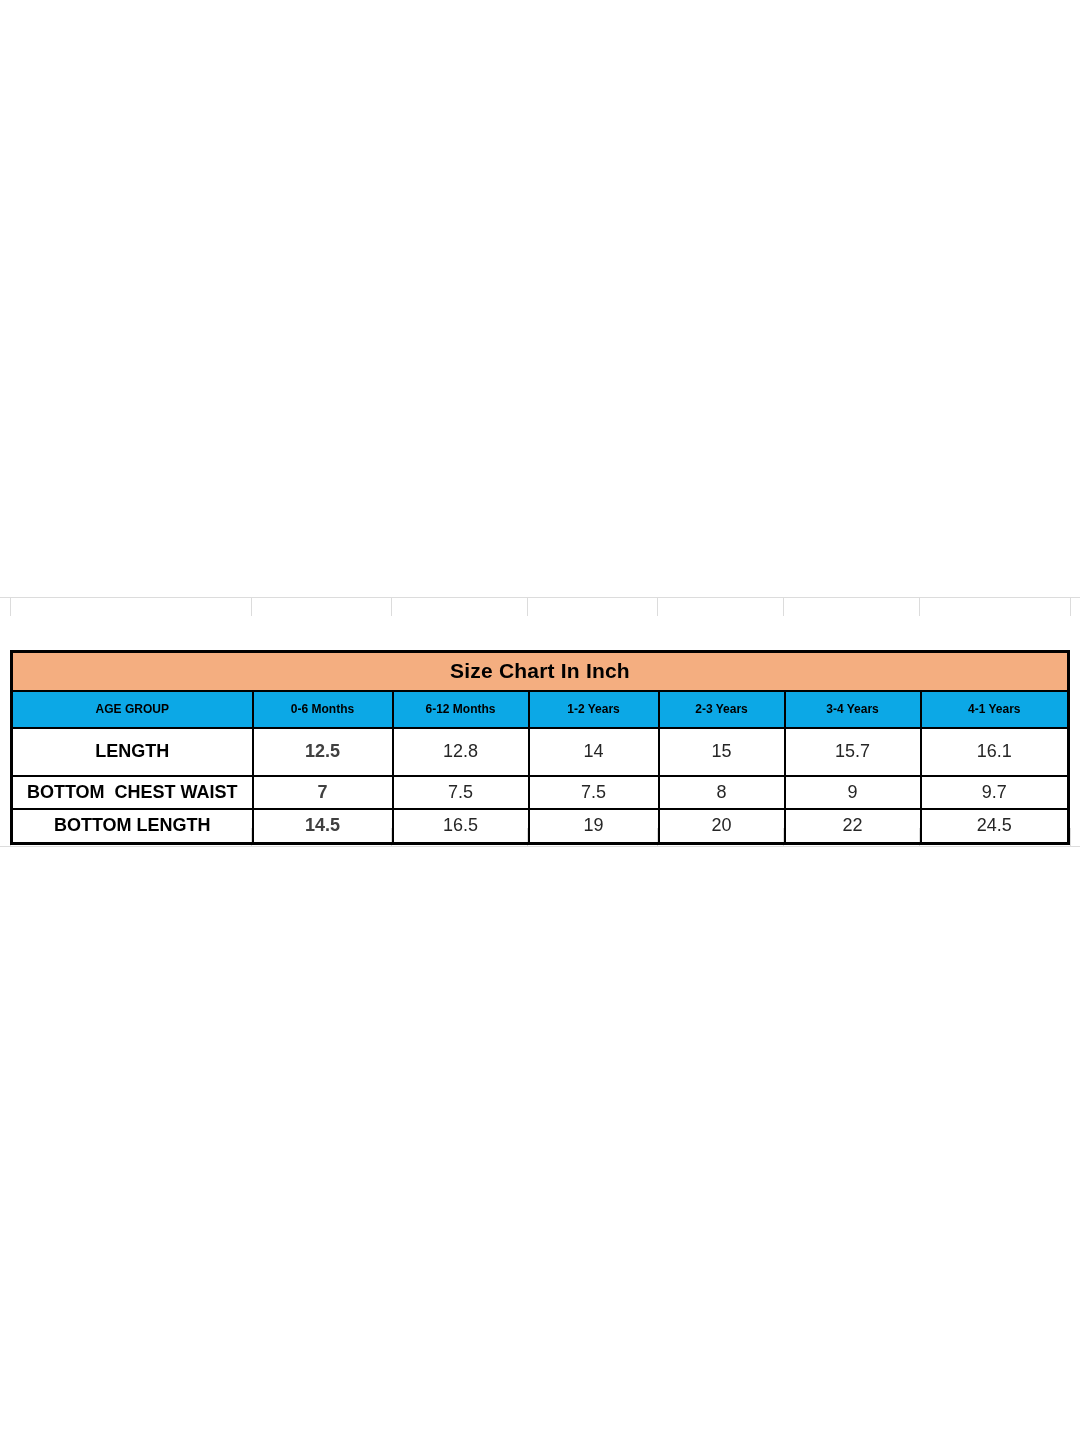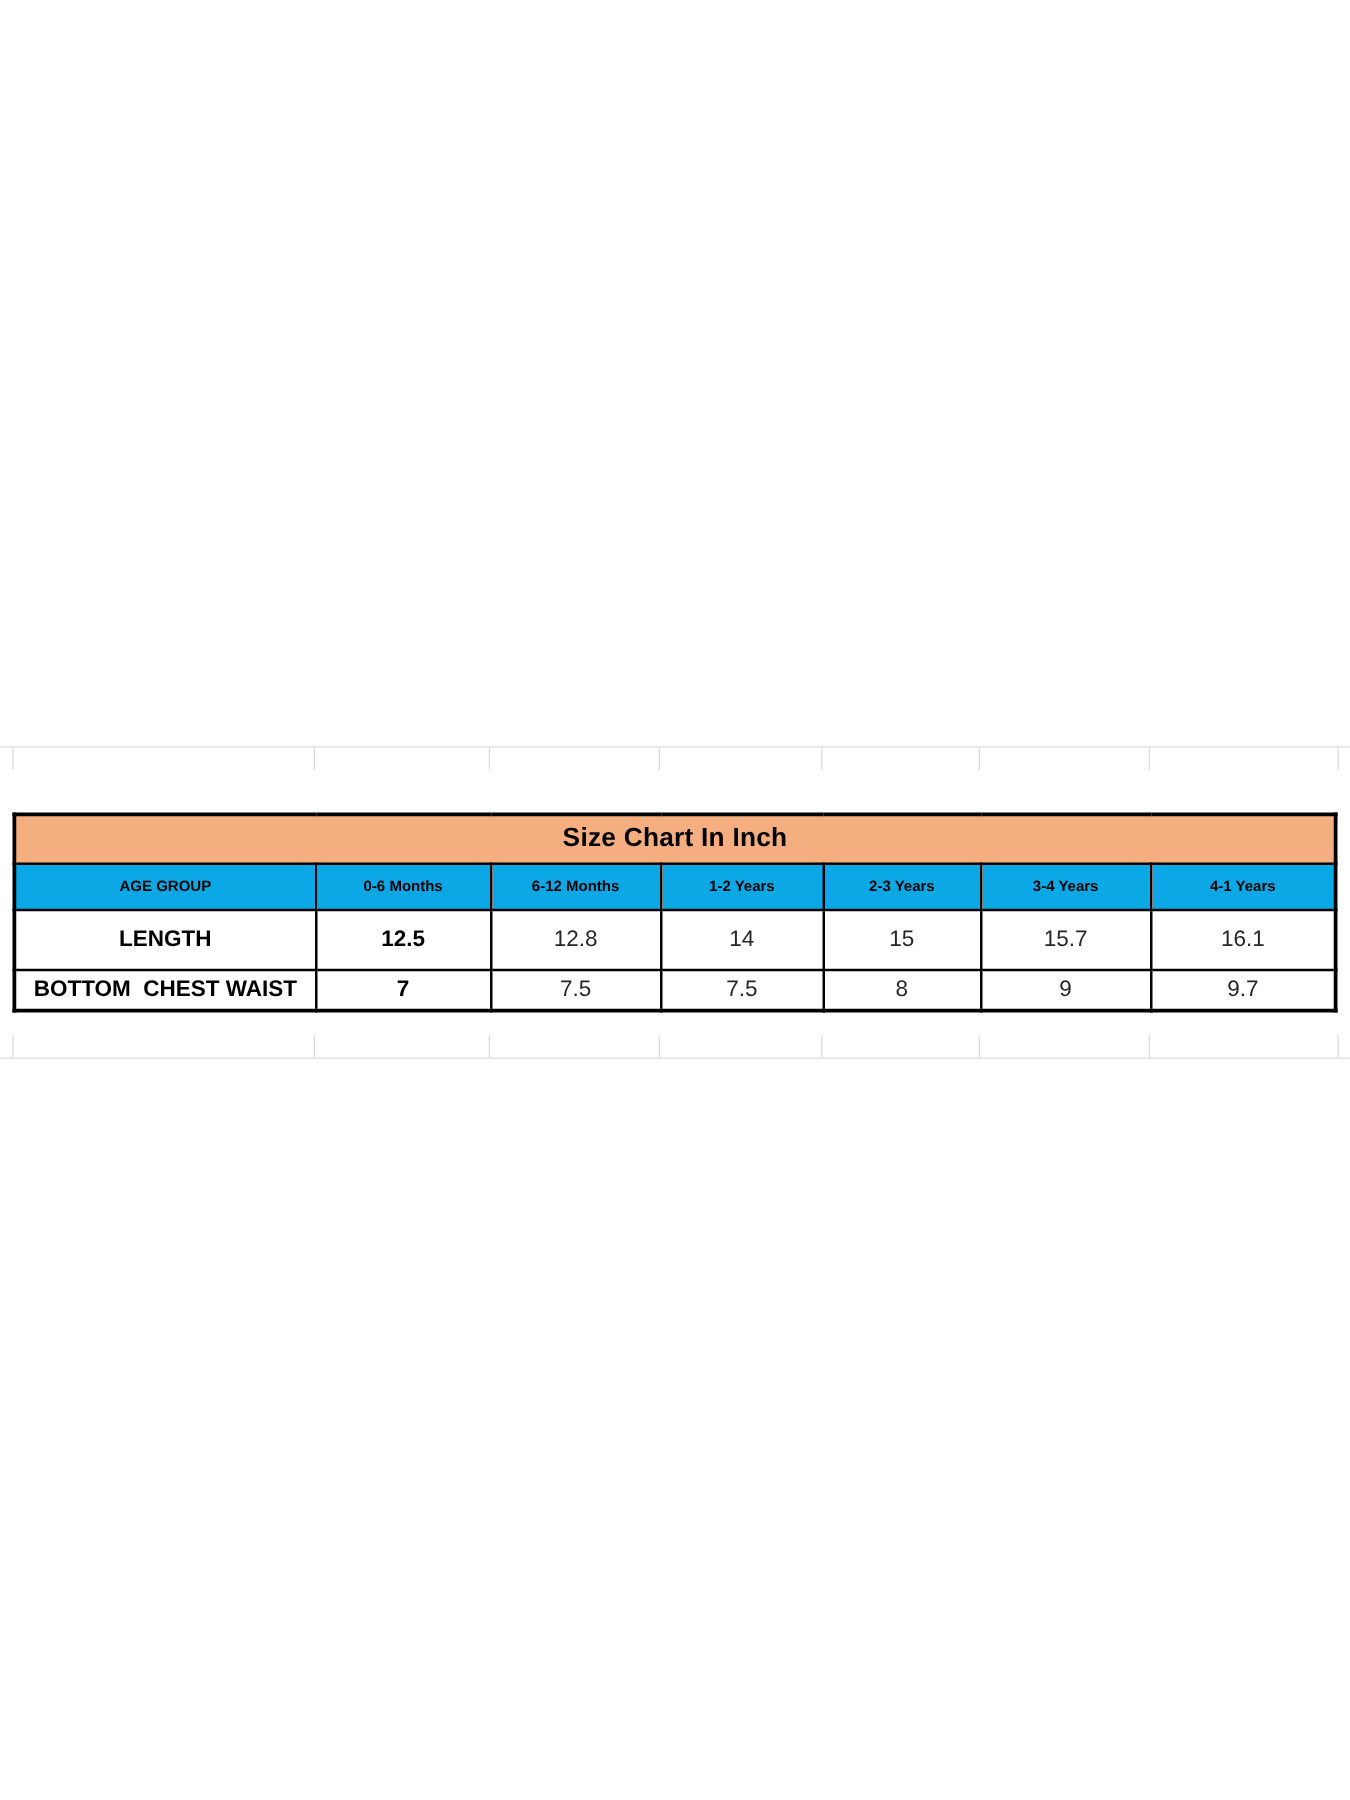--- a/index.html
+++ b/index.html
@@ -64,21 +64,21 @@
     font-weight: 700;
     font-size: 18px;
     white-space: pre-wrap;
   }
   td.value-cell {
     font-size: 18px;
     color: var(--value-text);
   }
   td.value-first {
     font-weight: 700;
-    color: #000000;
+    color: #404040;
   }
 </style>
 </head>
 <body>
 
 <div class="gridline gl-h" style="left:0; top:597px; width:1080px;"></div>
 <div class="gridline gl-v" style="left:10px;   top:598px; height:18px;"></div>
 <div class="gridline gl-v" style="left:251px;  top:598px; height:18px;"></div>
 <div class="gridline gl-v" style="left:391px;  top:598px; height:18px;"></div>
 <div class="gridline gl-v" style="left:527px;  top:598px; height:18px;"></div>
@@ -131,14 +131,23 @@
     </tr>
     <tr class="row-data-2">
       <td class="row-label">BOTTOM  CHEST WAIST</td>
       <td class="value-cell value-first">7</td>
       <td class="value-cell">7.5</td>
       <td class="value-cell">7.5</td>
       <td class="value-cell">8</td>
       <td class="value-cell">9</td>
       <td class="value-cell">9.7</td>
     </tr>
+    <tr class="row-data-3">
+      <td class="row-label">BOTTOM LENGTH</td>
+      <td class="value-cell value-first">14.5</td>
+      <td class="value-cell">16.5</td>
+      <td class="value-cell">19</td>
+      <td class="value-cell">20</td>
+      <td class="value-cell">22</td>
+      <td class="value-cell">24.5</td>
+    </tr>
   </tbody>
 </table>
 
 </body></html>

